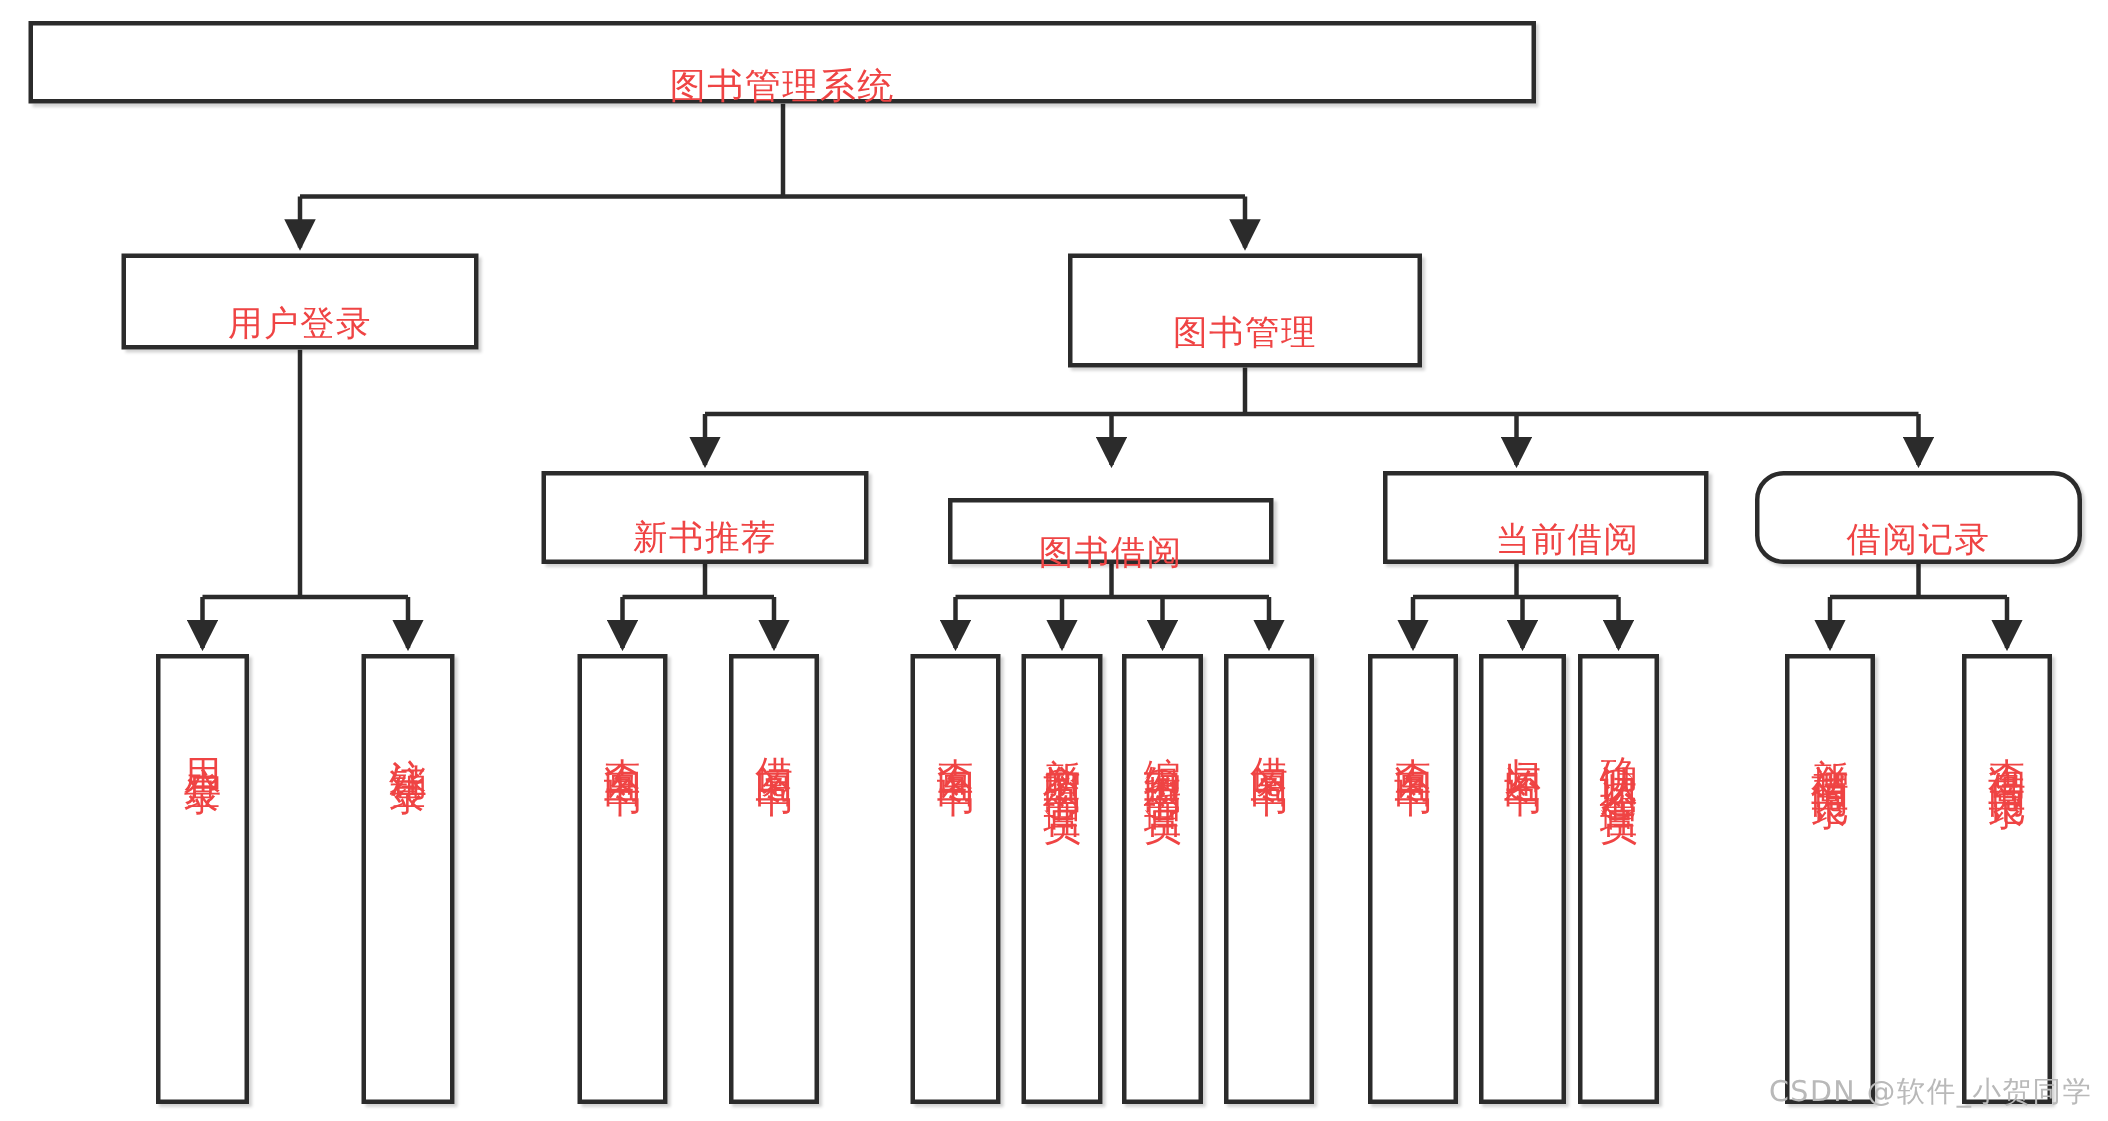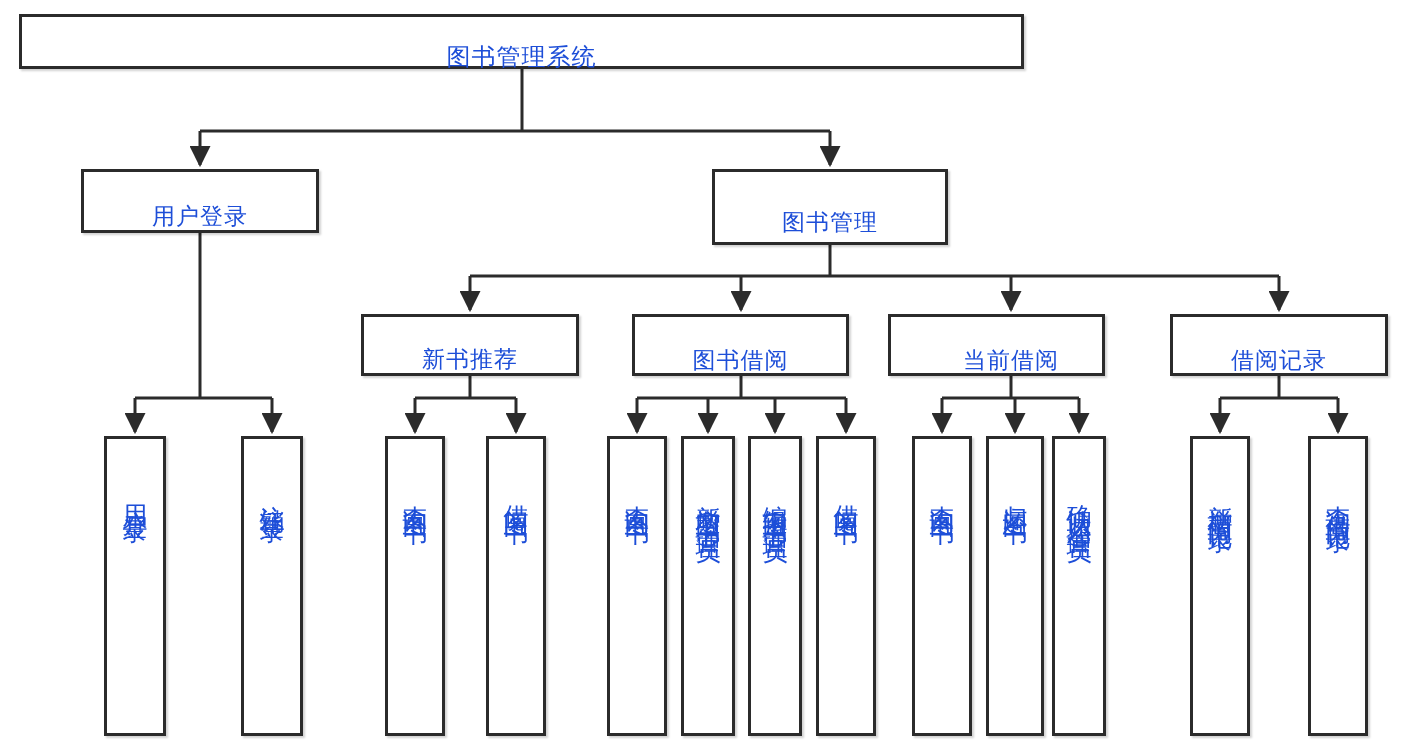--- a/index.html
+++ b/index.html
@@ -24,21 +24,21 @@
     position:absolute;
     box-sizing:border-box;
     background:#ffffff;
     border:3px solid #2b2b2b;
     display:flex;
     align-items:center;
     justify-content:center;
     box-shadow:2px 2px 2px rgba(0,0,0,0.18);
   }
   .node .lbl{
-    color:#1d4ed8;
+    color:#ef4444;
     line-height:1.18;
     text-align:center;
     white-space:nowrap;
     margin-top:32px;
   }
   
   .node.horiz .lbl{
     font-size:23px;
     letter-spacing:1px;
   }
@@ -122,27 +122,27 @@
       </div>
       <div class="node horiz" style="left: 81px; top: 169px; width: 238px; height: 64px;">
         <span class="lbl">用户登录</span>
       </div>
       <div class="node horiz" style="left: 712px; top: 169px; width: 236px; height: 76px;">
         <span class="lbl">图书管理</span>
       </div>
       <div class="node horiz" style="left: 361px; top: 314px; width: 218px; height: 62px; align-items: flex-end;">
         <span class="lbl">新书推荐</span>
       </div>
-      <div class="node horiz" style="left: 632px; top: 314px; width: 217px; height: 62px;">
+      <div class="node horiz" style="left: 632px; top: 332px; width: 217px; height: 44px;">
         <span class="lbl">图书借阅</span>
       </div>
-      <div class="node horiz" style="left: 888px; top: 314px; width: 217px; height: 62px; padding-left: 29px;">
+      <div class="node horiz" style="left: 922px; top: 314px; width: 217px; height: 62px; padding-left: 29px;">
         <span class="lbl">当前借阅</span>
       </div>
-      <div class="node horiz" style="left: 1170px; top: 314px; width: 218px; height: 62px;">
+      <div class="node horiz" style="left: 1170px; top: 314px; width: 218px; height: 62px; border-radius: 19px;">
         <span class="lbl">借阅记录</span>
       </div>
       <div class="node vert" style="left: 104px; top: 436px; width: 62px; height: 300px;">
         <span class="lbl">用户登录</span>
       </div>
       <div class="node vert" style="left: 241px; top: 436px; width: 62px; height: 300px;">
         <span class="lbl">注销登录</span>
       </div>
       <div class="node vert" style="left: 385px; top: 436px; width: 60px; height: 300px;">
         <span class="lbl">查询图书</span>
@@ -172,13 +172,14 @@
         <span class="lbl">确认归还（管理员）</span>
       </div>
       <div class="node vert" style="left: 1190px; top: 436px; width: 60px; height: 300px;">
         <span class="lbl">新增借阅记录</span>
       </div>
       <div class="node vert" style="left: 1308px; top: 436px; width: 60px; height: 300px;">
         <span class="lbl">查询借阅记录</span>
       </div>
     </div>
 
+  <div class="watermark">CSDN @软件_小贺同学</div>
 </div>
 
 </body></html>

